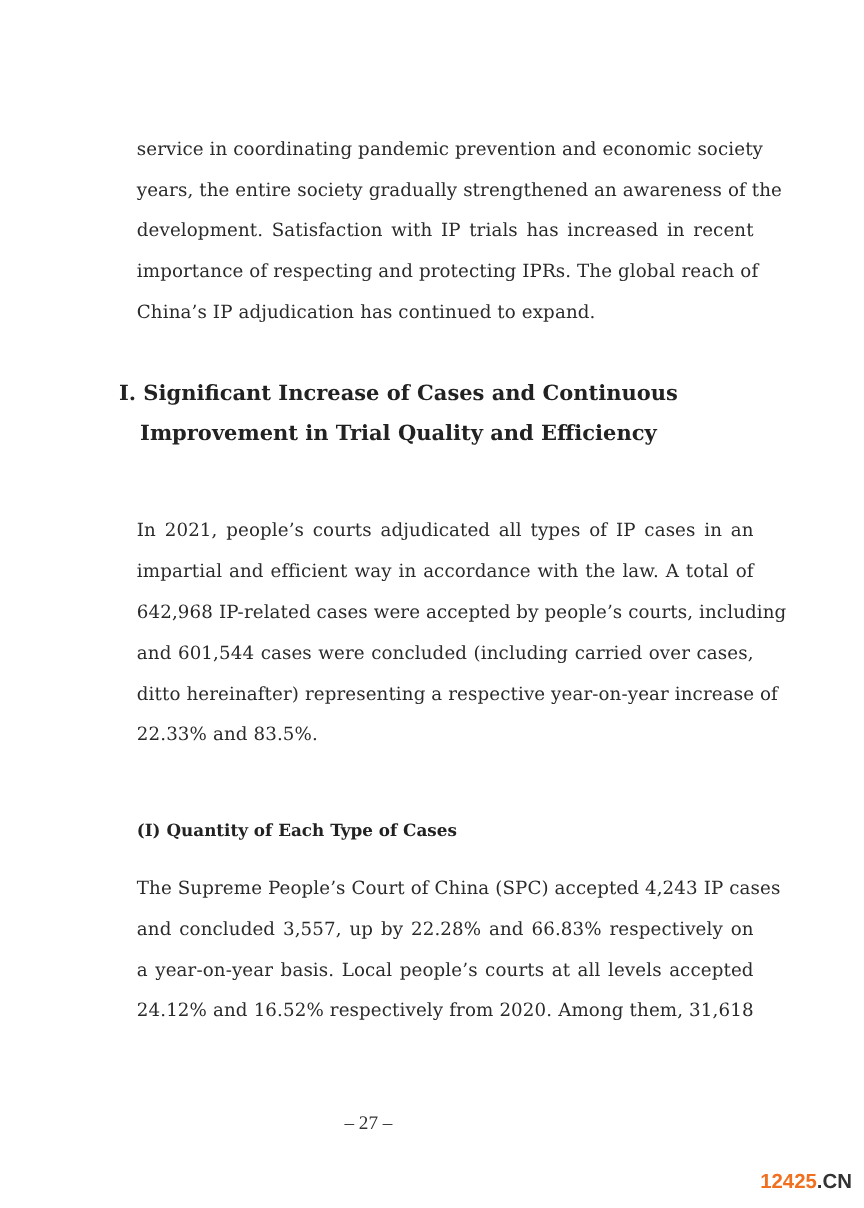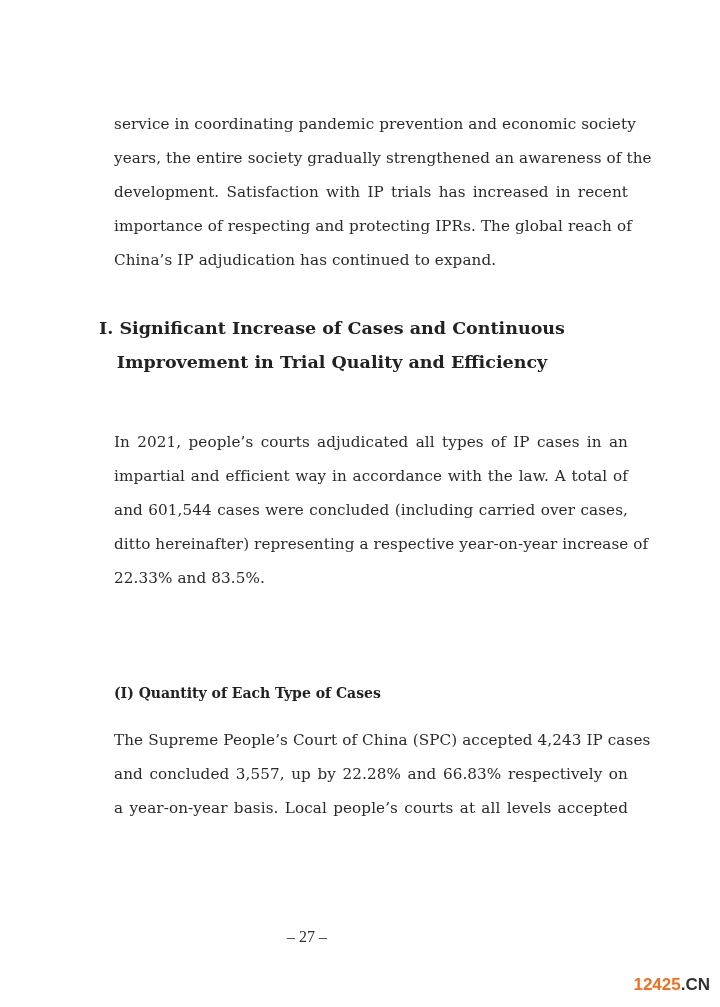--- a/index.html
+++ b/index.html
@@ -48,31 +48,33 @@
   </div>
 
   <div class="heading" style="top:311px;">
     <div class="hline">I. Significant Increase of Cases and Continuous</div>
     <div class="hline">Improvement in Trial Quality and Efficiency</div>
   </div>
 
   <div class="text-block" style="top:425px;">
     <div class="line">In 2021, people’s courts adjudicated all types of IP cases in an</div>
     <div class="line">impartial and efficient way in accordance with the law. A total of</div>
+    <div class="line">642,968 IP-related cases were accepted by people’s courts, including</div>
     <div class="line">and 601,544 cases were concluded (including carried over cases,</div>
     <div class="line">ditto hereinafter) representing a respective year-on-year increase of</div>
     <div class="line last">22.33% and 83.5%.</div>
   </div>
 
   <div class="subheading" style="top:678px;">(I) Quantity of Each Type of Cases</div>
 
   <div class="text-block" style="top:723px;">
     <div class="line">The Supreme People’s Court of China (SPC) accepted 4,243 IP cases</div>
     <div class="line">and concluded 3,557, up by 22.28% and 66.83% respectively on</div>
     <div class="line">a year-on-year basis. Local people’s courts at all levels accepted</div>
+    <div class="line">24.12% and 16.52% respectively from 2020. Among them, 31,618</div>
   </div>
 
   <div class="page-number">– 27 –</div>
 
   <div class="watermark">
     <span class="wm-num">12425</span><span class="wm-dom">.CN</span>
   </div>
 
 </div>
 

